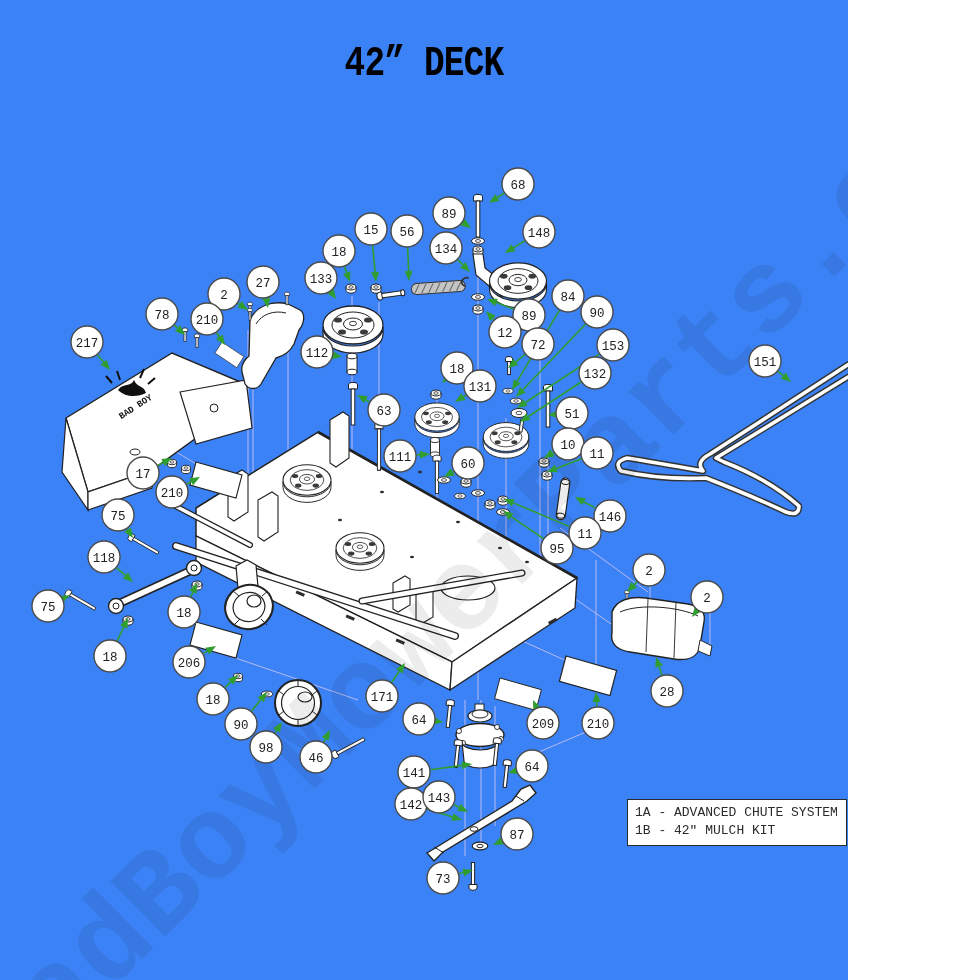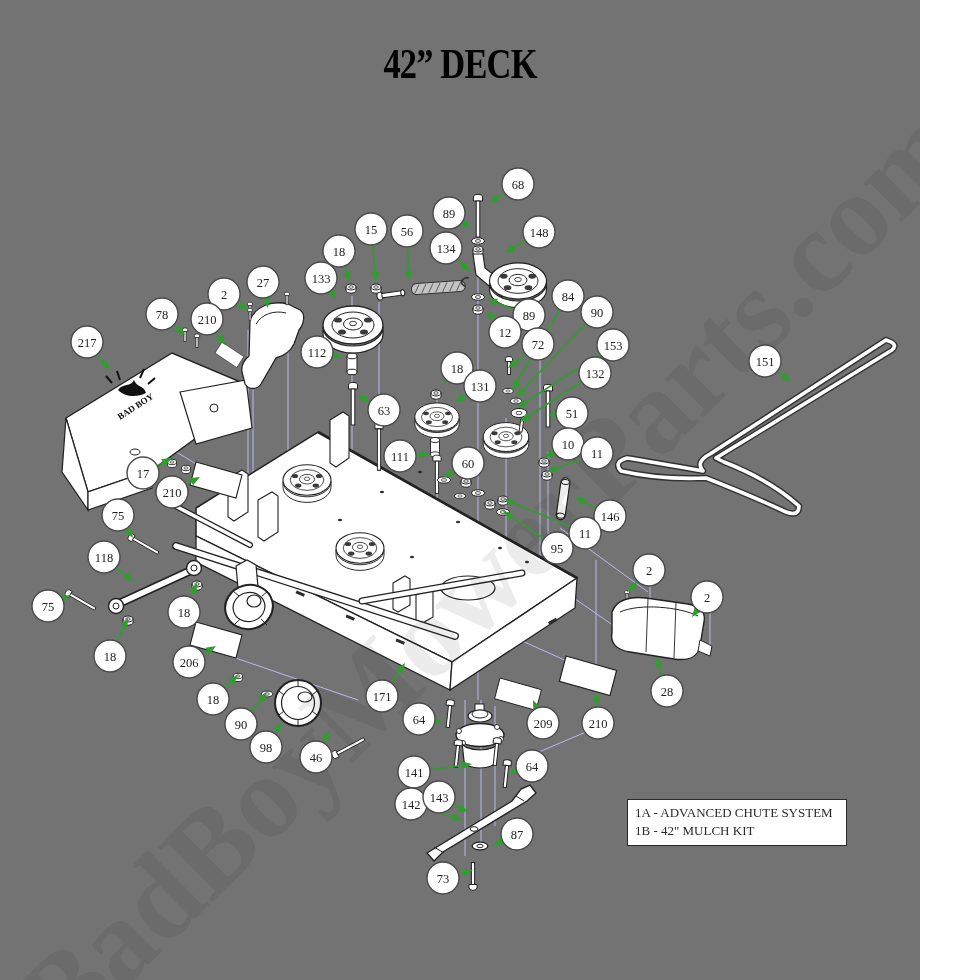--- a/index.html
+++ b/index.html
@@ -1,17 +1,17 @@
 <!DOCTYPE html>
 <html><head>
 <meta charset="utf-8">
 <style>
   html,body{margin:0;padding:0;background:#fff;}
-  .sheet{position:relative;width:920px;height:980px;background:#737373;overflow:hidden;
-         font-family:Liberation Serif, serif;}
+  .sheet{position:relative;width:848px;height:980px;background:#3b82f6;overflow:hidden;
+         font-family:Liberation Mono, monospace;}
   .title{position:absolute;top:40px;left:0;width:100%;text-align:center;
          font-size:42px;font-weight:800;letter-spacing:-1px;color:#000;
          transform:scaleX(.82);transform-origin:center;z-index:4;}
   .art,.overlay{position:absolute;left:0;top:0;}
   .art{z-index:1;}
   .watermark{position:absolute;left:490px;top:505px;width:1500px;margin-left:-750px;
          text-align:center;transform:rotate(-44.6deg);
          font-size:118px;font-weight:bold;white-space:nowrap;z-index:2;
          mix-blend-mode:multiply;pointer-events:none;letter-spacing:0px;}
   .overlay{z-index:3;}

